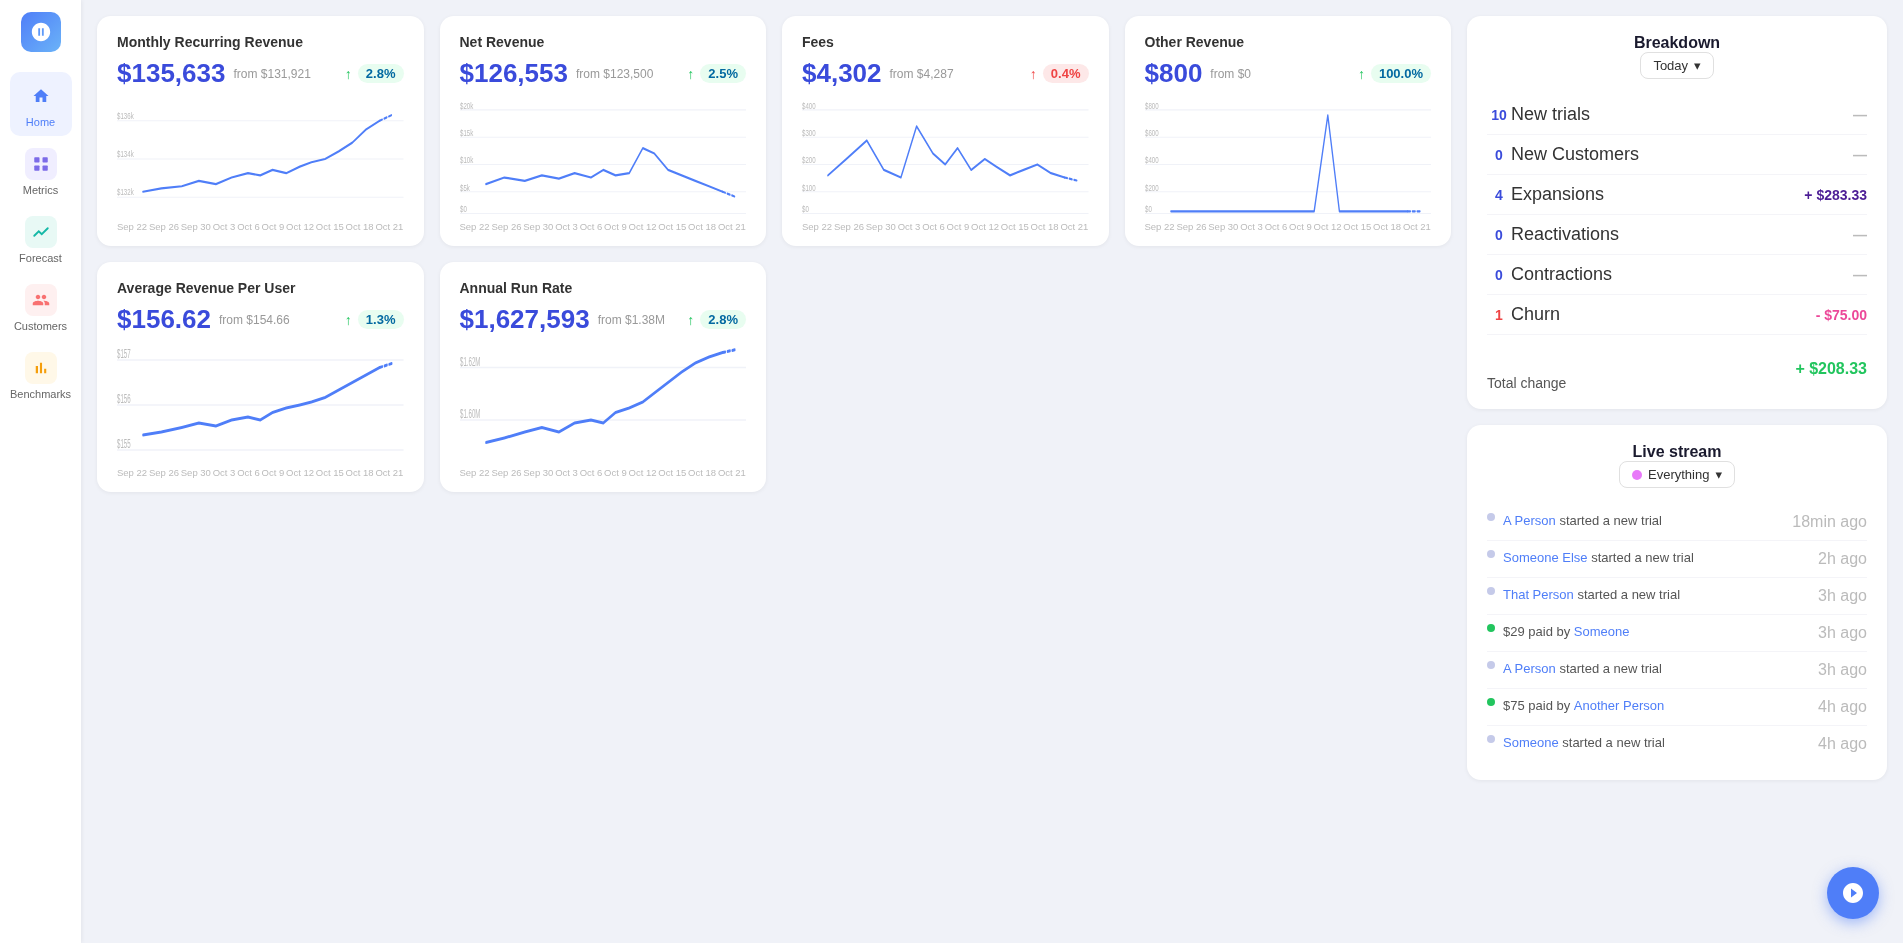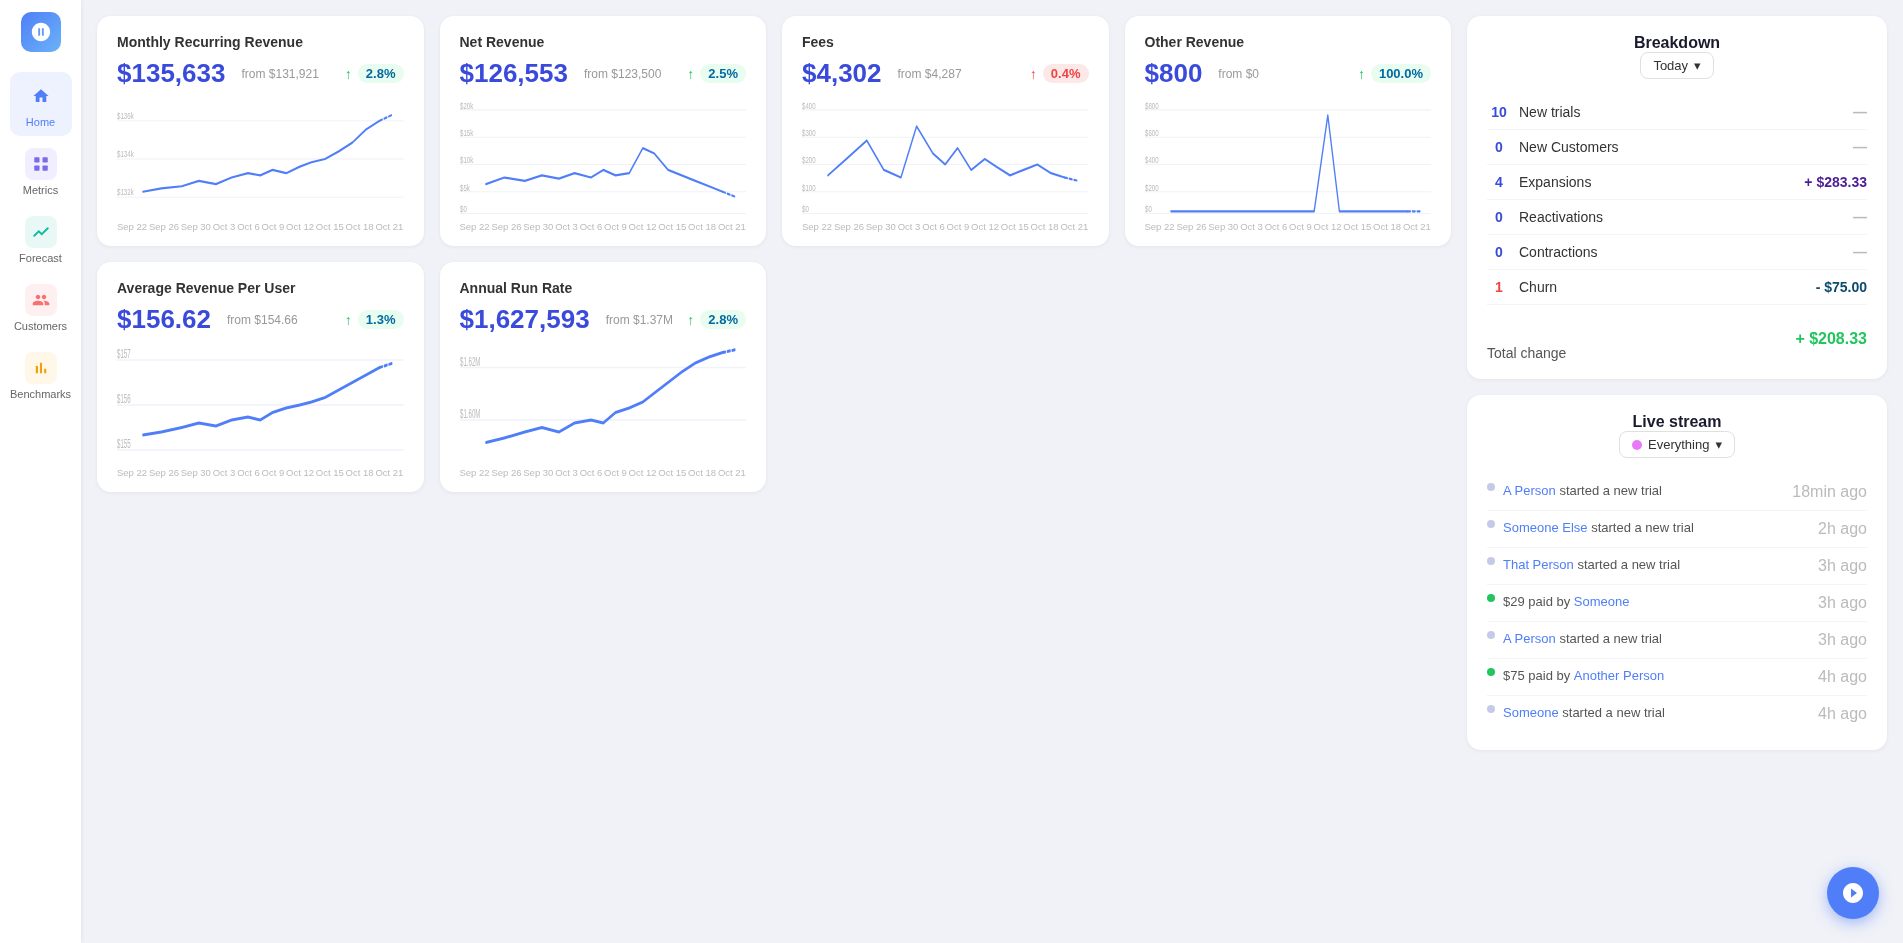--- a/index.html
+++ b/index.html
@@ -54,21 +54,21 @@
 
     .card-title { font-size: 14px; color: #333; font-weight: 600; margin-bottom: 6px; }
     .card-value { font-size: 26px; font-weight: 700; color: #3a4bdb; }
     .card-from { font-size: 12px; color: #999; margin-left: 8px; }
     .card-badge {
       display: inline-flex; align-items: center; gap: 3px;
       background: #e8fdf0; color: #0369a1; border-radius: 20px;
       padding: 2px 8px; font-size: 13px; font-weight: 600;
     }
     .card-badge.red { background: #fde8e8; color: #ef4444; }
-    .card-header-row { display: flex; align-items: center; gap: 8px; margin-bottom: 10px; flex-wrap: wrap; margin-top: 8px; }
+    .card-header-row { display: flex; align-items: center; margin-bottom: 10px; flex-wrap: wrap; margin-top: 8px; }
     .card-header-row .badge-area { margin-left: auto; display: flex; align-items: center; gap: 6px; }
 
     .chart-wrap { width: 100%; height: 120px; position: relative; }
     svg.line-chart { width: 100%; height: 100%; }
 
     .x-labels { display: flex; justify-content: space-between; margin-top: 2px; }
     .x-label { font-size: 9.5px; color: #bbb; }
 
     
     .right-panel {
@@ -93,24 +93,24 @@
       font-size: 13px; color: #333; background: #fff; cursor: pointer;
       display: flex; align-items: center; gap: 6px;
     }
 
     .breakdown-row {
       display: flex; align-items: center; padding: 9px 0;
       border-bottom: 1px solid #f4f4f8;
     }
     .breakdown-row:last-of-type { border-bottom: none; }
     .breakdown-num { width: 24px; font-size: 14px; font-weight: 700; color: #3a4bdb; text-align: center; }
-    .breakdown-label { flex: 1; font-size: 14px; color: #333; margin-left: 8px; }
+    .breakdown-label { flex: 1; font-size: 18px; color: #333; }
     .breakdown-value { font-size: 14px; font-weight: 600; }
     .breakdown-value.green { color: #4c1d95; }
-    .breakdown-value.red { color: #0c4a6e; }
+    .breakdown-value.red { color: #ec4899; }
     .breakdown-value.dash { color: #bbb; }
 
     .total-row { display: flex; align-items: center; justify-content: space-between; padding-top: 10px; margin-top: 2px; }
     .total-label { font-size: 14px; color: #555; font-weight: 500; margin-top: 28px; }
     .total-value { font-size: 16px; font-weight: 700; color: #22c55e; }
 
     
     .livestream-item {
       display: flex; align-items: flex-start; padding: 9px 0;
       border-bottom: 1px solid #f4f4f8; gap: 8px;
@@ -393,21 +393,21 @@
           <span class="x-label">Oct 15</span>
           <span class="x-label">Oct 18</span>
         <span class="x-label">Oct 21</span>
       </div>
     </div>
 
     <div class="card">
       <div class="card-title">Annual Run Rate</div>
       <div class="card-header-row">
         <span class="card-value">$1,627,593</span>
-        <span class="card-from">from $1.37M</span>
+        <span class="card-from">from $1.38M</span>
         <div class="badge-area">
           <span style="color:#22c55e;font-size:14px;">↑</span>
           <span class="card-badge">2.8%</span>
         </div>
       </div>
       <div class="chart-wrap">
         <svg class="line-chart" viewBox="0 0 420 80" preserveAspectRatio="none">
           <line class="grid-line" x1="0" y1="15" x2="420" y2="15"></line>
           <line class="grid-line" x1="0" y1="50" x2="420" y2="50"></line>
           <text x="0" y="14" class="y-label">$1.62M</text>

